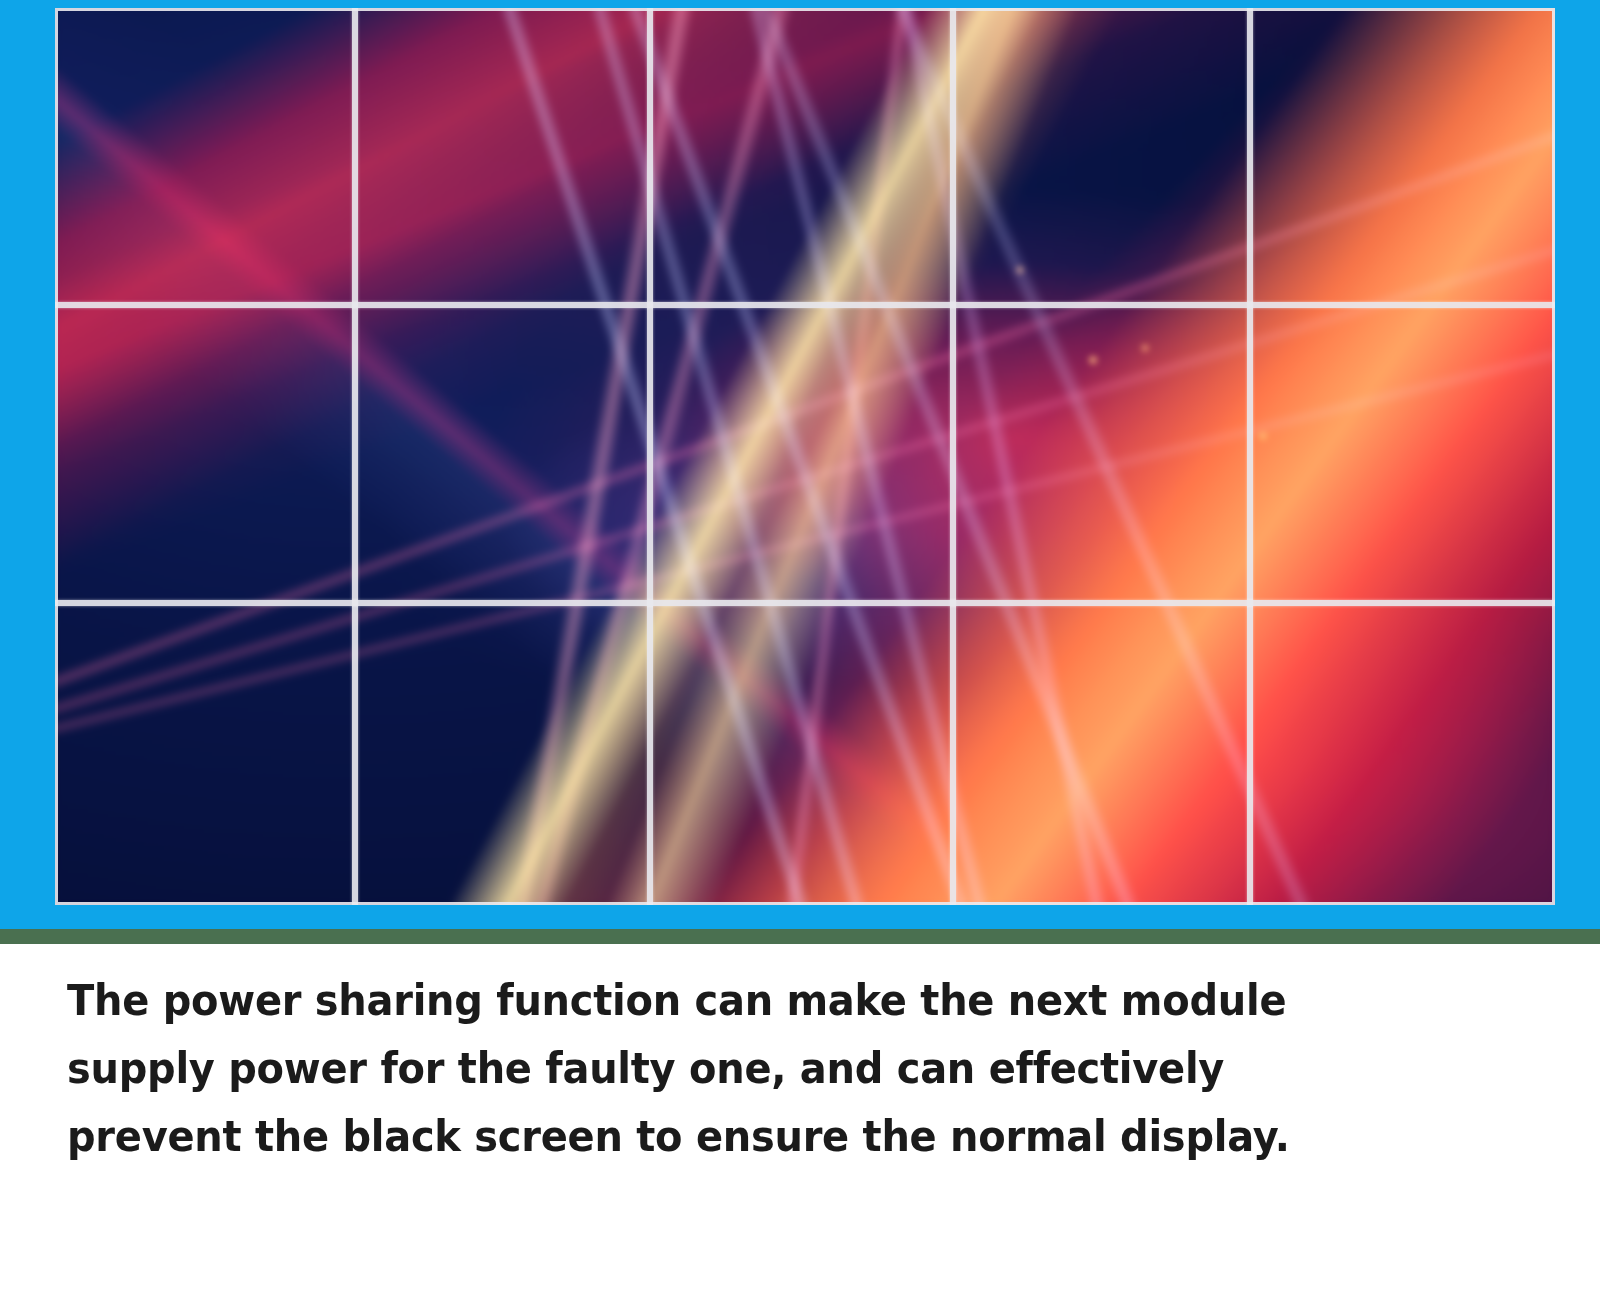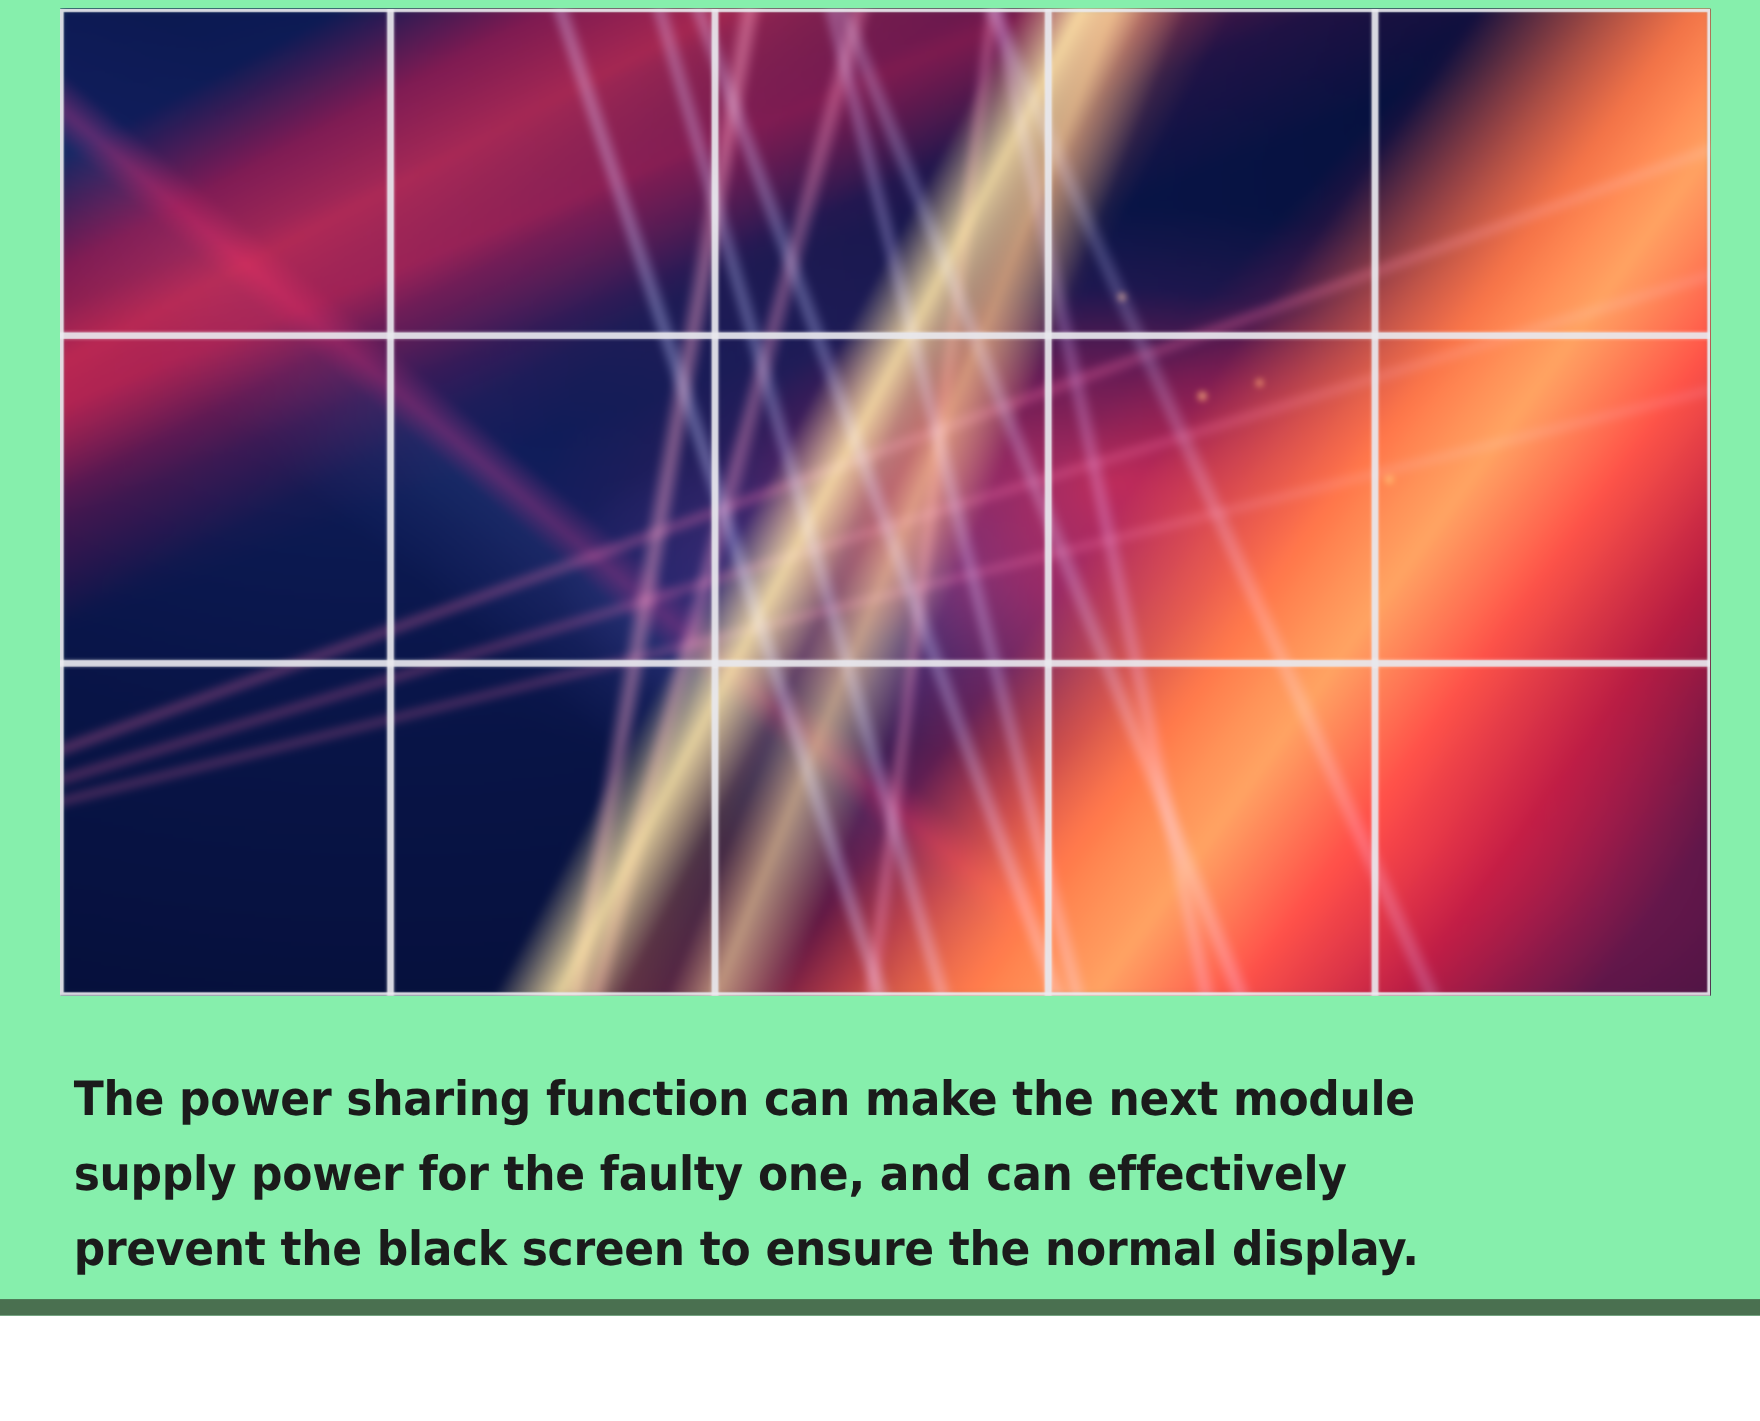--- a/index.html
+++ b/index.html
@@ -4,22 +4,22 @@
 <style>
   * { margin:0; padding:0; box-sizing:border-box; }
   html, body {
     width:1600px; height:1292px;
     background:#ffffff;
     font-family:"Liberation Sans", sans-serif;
     overflow:hidden;
   }
   .page {
     position:relative;
-    width:1600px; height:1196px;
-    background:#86efac;
+    width:1600px; height:944px;
+    background:#0ea5e9;
   }
 
   
   .image-panel {
     position:absolute;
     left:55px; top:8px;
     width:1500px; height:897px;
     overflow:hidden;
     background:#0d1432;
   }

